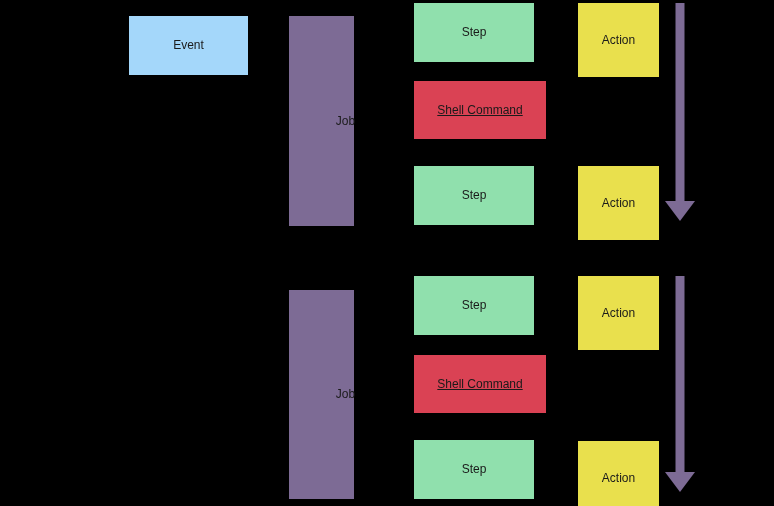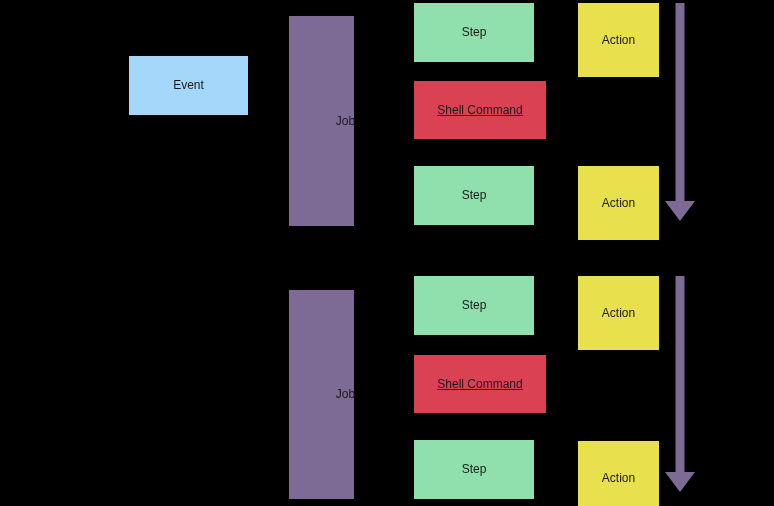--- a/index.html
+++ b/index.html
@@ -18,21 +18,20 @@
     justify-content: center;
     font-size: 12px;
     line-height: 1.2;
     color: var(--label, #1a1a1a);
     text-align: center;
     box-sizing: border-box;
   }
   .event-node {
     left: 129px; top: 16px; width: 119px; height: 59px;
     background: var(--event-fill, #a4d7fa);
-    margin-top: 40px;
   }
   .job-node {
     left: 289px; width: 65px;
     background: var(--job-fill, #7d6b95);
     padding-left: 48px;
   }
   .job-1 { top: 16px;  height: 210px; }
   .job-2 { top: 290px; height: 209px; }
   .step-node {
     left: 414px; width: 120px; height: 59px;

